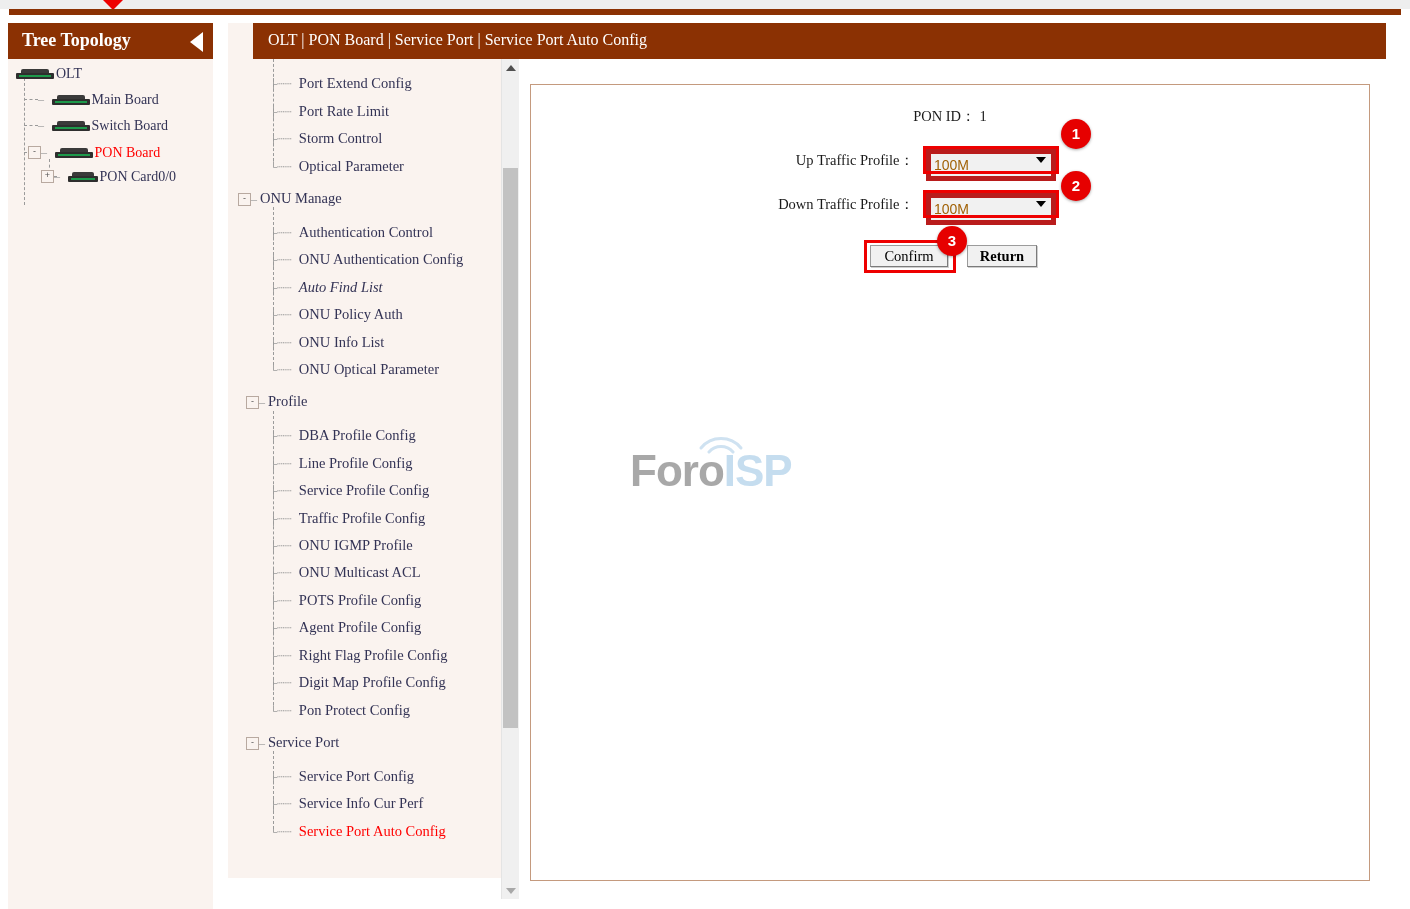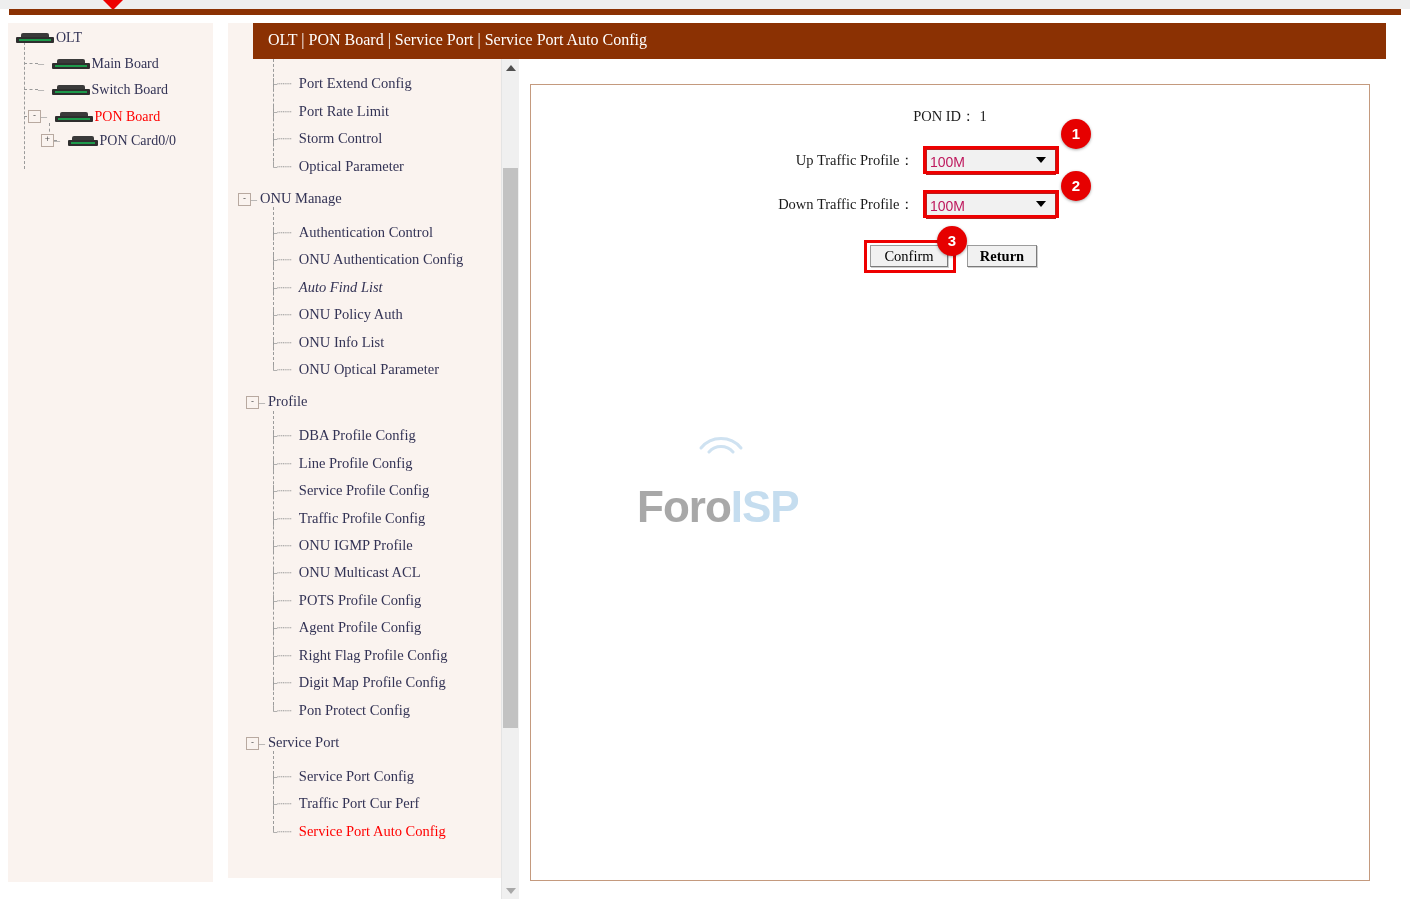--- a/index.html
+++ b/index.html
@@ -270,26 +270,26 @@
     right: 455px;
     top: 2px;
     font-size: 14.5px;
     color: #1a1a1a;
     white-space: nowrap;
     font-family: "Liberation Serif", serif;
   }
   .form-select {
     position: absolute;
     left: 395px; top: 0;
-    width: 130px; height: 26px;
+    width: 130px; height: 32px;
     font-size: 14px;
     font-family: "Liberation Sans", sans-serif;
-    color: #be185d;
+    color: #a16207;
     background: #f1f1f1;
-    border: 1px solid #b91c1c;
+    border: 5px solid #b91c1c;
     padding-left: 3px;
     box-sizing: border-box;
     appearance: none;
     -webkit-appearance: none;
     cursor: pointer;
   }
   .sel-caret {
     position: absolute;
     left: 505px; top: 8px;
     width: 0; height: 0;
@@ -353,20 +353,24 @@
 </style>
 </head>
 <body>
 
 <div id="top-strip">
   <div id="top-arrow"></div>
 </div>
 <div id="top-bar"></div>
 
 <div id="tree-panel">
+  <div id="tree-header">
+    <span id="tree-header-title">Tree Topology</span>
+    <span id="tree-collapse-icon"></span>
+  </div>
   <div id="tree-body">
 
     <div class="dashv" style="left:16px; top:14px; height:132px;"></div>
     <div class="dashh" style="left:16px; top:40px; width:14px;"></div>
     <div class="dashh" style="left:16px; top:66px; width:14px;"></div>
     <div class="dashh" style="left:16px; top:93px; width:8px;"></div>
     <div class="dashv" style="left:41px; top:100px; height:20px;"></div>
     <div class="dashh" style="left:41px; top:117px; width:8px;"></div>
 
     <div class="tnode" style="left:8px; top:6px;">
@@ -416,21 +420,21 @@
       <div class="mitem" style="top: 451px; left: 42px;"><span class="mconn" style="position: static;">├┈┈ </span><span>Traffic Profile Config</span></div>
       <div class="mitem" style="top: 478px; left: 42px;"><span class="mconn" style="position: static;">├┈┈ </span><span>ONU IGMP Profile</span></div>
       <div class="mitem" style="top: 505px; left: 42px;"><span class="mconn" style="position: static;">├┈┈ </span><span>ONU Multicast ACL</span></div>
       <div class="mitem" style="top: 533px; left: 42px;"><span class="mconn" style="position: static;">├┈┈ </span><span>POTS Profile Config</span></div>
       <div class="mitem" style="top: 560px; left: 42px;"><span class="mconn" style="position: static;">├┈┈ </span><span>Agent Profile Config</span></div>
       <div class="mitem" style="top: 588px; left: 42px;"><span class="mconn" style="position: static;">├┈┈ </span><span>Right Flag Profile Config</span></div>
       <div class="mitem" style="top: 615px; left: 42px;"><span class="mconn" style="position: static;">├┈┈ </span><span>Digit Map Profile Config</span></div>
       <div class="mitem" style="top: 643px; left: 42px;"><span class="mconn" style="position: static;">└┈┈ </span><span>Pon Protect Config</span></div>
       <div class="mgroup" style="top: 675px; left: 18px;"><span class="tog">-</span><span style="color: rgb(154, 154, 154); font-size: 12px;">– </span><span>Service Port</span></div>
       <div class="mitem" style="top: 709px; left: 42px;"><span class="mconn" style="position: static;">├┈┈ </span><span>Service Port Config</span></div>
-      <div class="mitem" style="top: 736px; left: 42px;"><span class="mconn" style="position: static;">├┈┈ </span><span>Traffic Port Cur Perf</span></div>
+      <div class="mitem" style="top: 736px; left: 42px;"><span class="mconn" style="position: static;">├┈┈ </span><span>Service Info Cur Perf</span></div>
       <div class="mitem red" style="top: 764px; left: 42px;"><span class="mconn" style="position: static;">└┈┈ </span><span>Service Port Auto Config</span></div>
       <div class="dashv" style="left: 45px; top: 0px; height: 102px;"></div>
       <div class="dashv" style="left: 45px; top: 148px; height: 158px;"></div>
       <div class="dashv" style="left: 45px; top: 352px; height: 294px;"></div>
       <div class="dashv" style="left: 45px; top: 692px; height: 78px;"></div>
     </div>
 </div>
 
 <div id="menu-scrollbar">
   <div id="menu-sb-up">
@@ -476,21 +480,21 @@
     <button class="btn" style="left:339px; width:78px;">Confirm</button>
     <button class="btn" style="left:436px; width:70px;font-weight:bold;">Return</button>
     <span class="hl-box" style="left:333px; top:-5px; width:92px; height:33px;"></span>
   </div>
 
   <div id="watermark">
     <svg width="200" height="26" viewBox="0 0 200 26" style="position:absolute;left:75px;top:-2px;">
       <path d="M5 20 A 26 26 0 0 1 45 20" stroke="#cfe2f1" stroke-width="3" fill="none" stroke-linecap="round"></path>
       <path d="M13 24 A 16 16 0 0 1 37 24" stroke="#cfe2f1" stroke-width="3" fill="none" stroke-linecap="round"></path>
     </svg>
-    <div id="wm-text" style="position:absolute; left:16px; top:16px; white-space:nowrap;margin-top:36px;">
+    <div id="wm-text" style="position:absolute; left:9px; top:16px; white-space:nowrap;">
       <span id="wm-foro">Foro</span><span id="wm-isp">ISP</span>
     </div>
   </div>
 
 </div>
 
 <div class="badge" style="left:1061px; top:119px;">1</div>
 <div class="badge" style="left:1061px; top:171px;">2</div>
 <div class="badge" style="left:937px; top:226px;">3</div>
 

